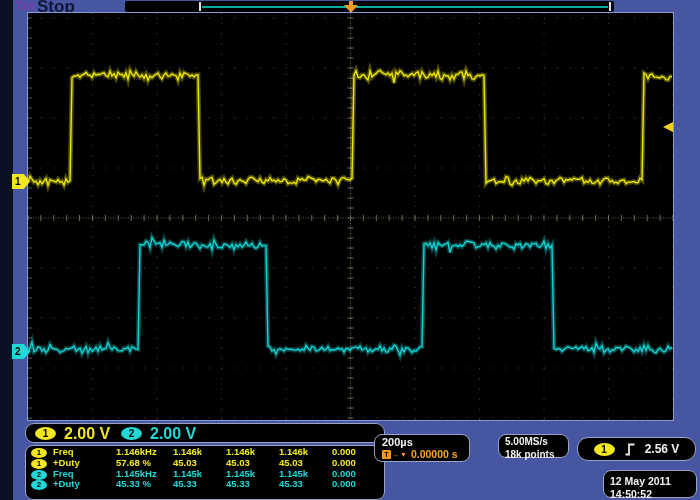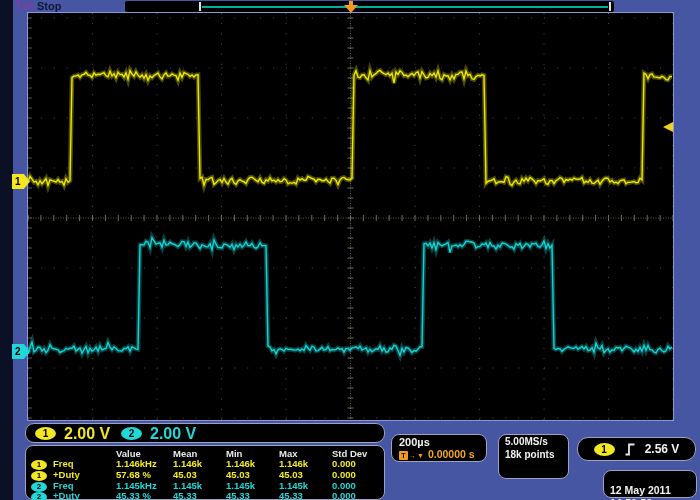--- a/index.html
+++ b/index.html
@@ -5,21 +5,21 @@
   html,body{margin:0;padding:0;background:#222;}
   #scope{position:relative;width:700px;height:500px;background:#4656a2;overflow:hidden;
          font-family:"Liberation Sans",sans-serif;-webkit-font-smoothing:antialiased;}
   #scope *{box-sizing:border-box;}
   .abs{position:absolute;}
   
   #left-strip{left:0;top:0;width:13px;height:500px;background:#0b1024;}
   
   #header{left:0;top:0;width:700px;height:13px;}
   #tek-logo{left:15px;top:0;font-weight:bold;font-style:italic;font-size:12px;color:#7a3fa8;line-height:13px;}
-  #run-status{left:37px;top:0;font-weight:bold;font-size:11px;color:#101735;line-height:13px;}
+  #run-status{left:37px;top:0;font-weight:bold;font-size:17px;color:#101735;line-height:13px;}
   #record-strip{left:125px;top:1px;width:489px;height:11px;background:#000;border-radius:2px;}
   #record-line{left:77px;top:4.5px;width:406px;height:2px;background:#00ae9b;}
   .rec-tick{top:1px;width:2px;height:9px;background:#dfe2ee;}
   #rec-tick-l{left:74px;} #rec-tick-r{left:484px;}
   
   #trig-pos-stem{left:349px;top:1px;width:4px;height:5px;background:#f59a1f;}
   #trig-pos-tri{left:344px;top:5px;width:0;height:0;border-left:7px solid transparent;border-right:7px solid transparent;border-top:8px solid #f59a1f;}
   #trig-pos-box{left:344px;top:15px;width:14px;height:13px;background:#f59a1f;border-radius:3px;
                 color:#000;font-weight:bold;font-size:10px;line-height:13px;text-align:center;}
   
@@ -41,33 +41,33 @@
   .sb-val{top:2px;font-weight:bold;font-size:16px;line-height:16px;}
   #sb-v1{left:38px;color:#f2e722;} #sb-v2{left:124px;color:#1fd9d9;}
   
   #meas-panel{left:25px;top:445px;width:360px;height:55px;border-radius:8px;padding:1px 0 0 5px;}
   .mrow{display:grid;grid-template-columns:22px 63px 57px 53px 53px 53px 48px;height:10.8px;
         font-weight:bold;font-size:9.5px;line-height:10.8px;}
   .mrow.hdr{height:12px;line-height:13px;color:#e9e9e9;}
   .c1{color:#f2ea25;} .c2{color:#20d8d8;}
   .oval.mini{width:16px;height:10px;font-size:8px;line-height:10px;margin-top:0.5px;}
   
-  #tb-box{left:391px;top:434px;width:96px;height:28px;border-radius:8px;padding:1px 0 0 7px;}
+  #tb-box{left:374px;top:434px;width:96px;height:28px;border-radius:8px;padding:1px 0 0 7px;}
   #tb-scale{color:#f2f2f2;font-weight:bold;font-size:11px;line-height:12px;}
-  #tb-line2{display:flex;align-items:flex-end;height:12px;}
+  #tb-line2{display:flex;align-items:center;height:12px;}
   #tb-icon{width:9px;height:9px;background:#f59a1f;color:#000;font-weight:bold;font-size:7px;
            line-height:9px;text-align:center;border-radius:1px;}
   .tb-glyph{color:#f59a1f;font-size:7px;line-height:9px;margin-left:1px;}
   #tb-delay{color:#f5a623;font-weight:bold;font-size:10.5px;margin-left:4px;}
-  #acq-box{left:498px;top:434px;width:71px;height:45px;border-radius:8px;padding:1px 0 0 6px;}
+  #acq-box{left:498px;top:434px;width:71px;height:24px;border-radius:8px;padding:1px 0 0 6px;}
   .acq-line{color:#f2f2f2;font-weight:bold;font-size:10px;line-height:12.5px;}
   #trig-box{left:577px;top:437px;width:119px;height:24px;border-radius:11px;display:flex;
             align-items:center;justify-content:center;gap:9px;}
   #trig-level{color:#f2f2f2;font-weight:bold;font-size:12px;}
-  #date-box{left:603px;top:470px;width:94px;height:28px;border-radius:8px;padding:13px 0 0 6px;}
+  #date-box{left:603px;top:470px;width:94px;height:28px;border-radius:8px;padding:4px 0 0 6px;}
   .date-line{color:#f2f2f2;font-weight:bold;font-size:10.5px;line-height:12.5px;}
 </style>
 </head>
 <body>
 
 <div id="scope">
 
   <div class="abs" id="left-strip"></div>
 
   <div class="abs" id="header">
@@ -250,29 +250,20 @@
   <div class="abs" id="trig-level-arrow"></div>
 
   <div class="abs blackbox" id="scalebar">
     <div class="abs oval big c1bg" id="sb-b1">1</div>
     <span class="abs sb-val" id="sb-v1">2.00 V</span>
     <div class="abs oval big c2bg" id="sb-b2">2</div>
     <span class="abs sb-val" id="sb-v2">2.00 V</span>
   </div>
 
   <div class="abs blackbox" id="meas-panel">
-    <div class="mrow hdr">
-      <span></span>
-        <span></span>
-      <span>Value</span>
-      <span>Mean</span>
-      <span>Min</span>
-      <span>Max</span>
-      <span>Std Dev</span>
-    </div>
     <div class="mrow c1">
       <span><span class="oval mini c1bg" style="display:inline-block">1</span></span>
       <span>Freq</span>
       <span>1.146kHz</span>
       <span>1.146k</span>
       <span>1.146k</span>
       <span>1.146k</span>
       <span>0.000</span>
     </div>
     <div class="mrow c1">

